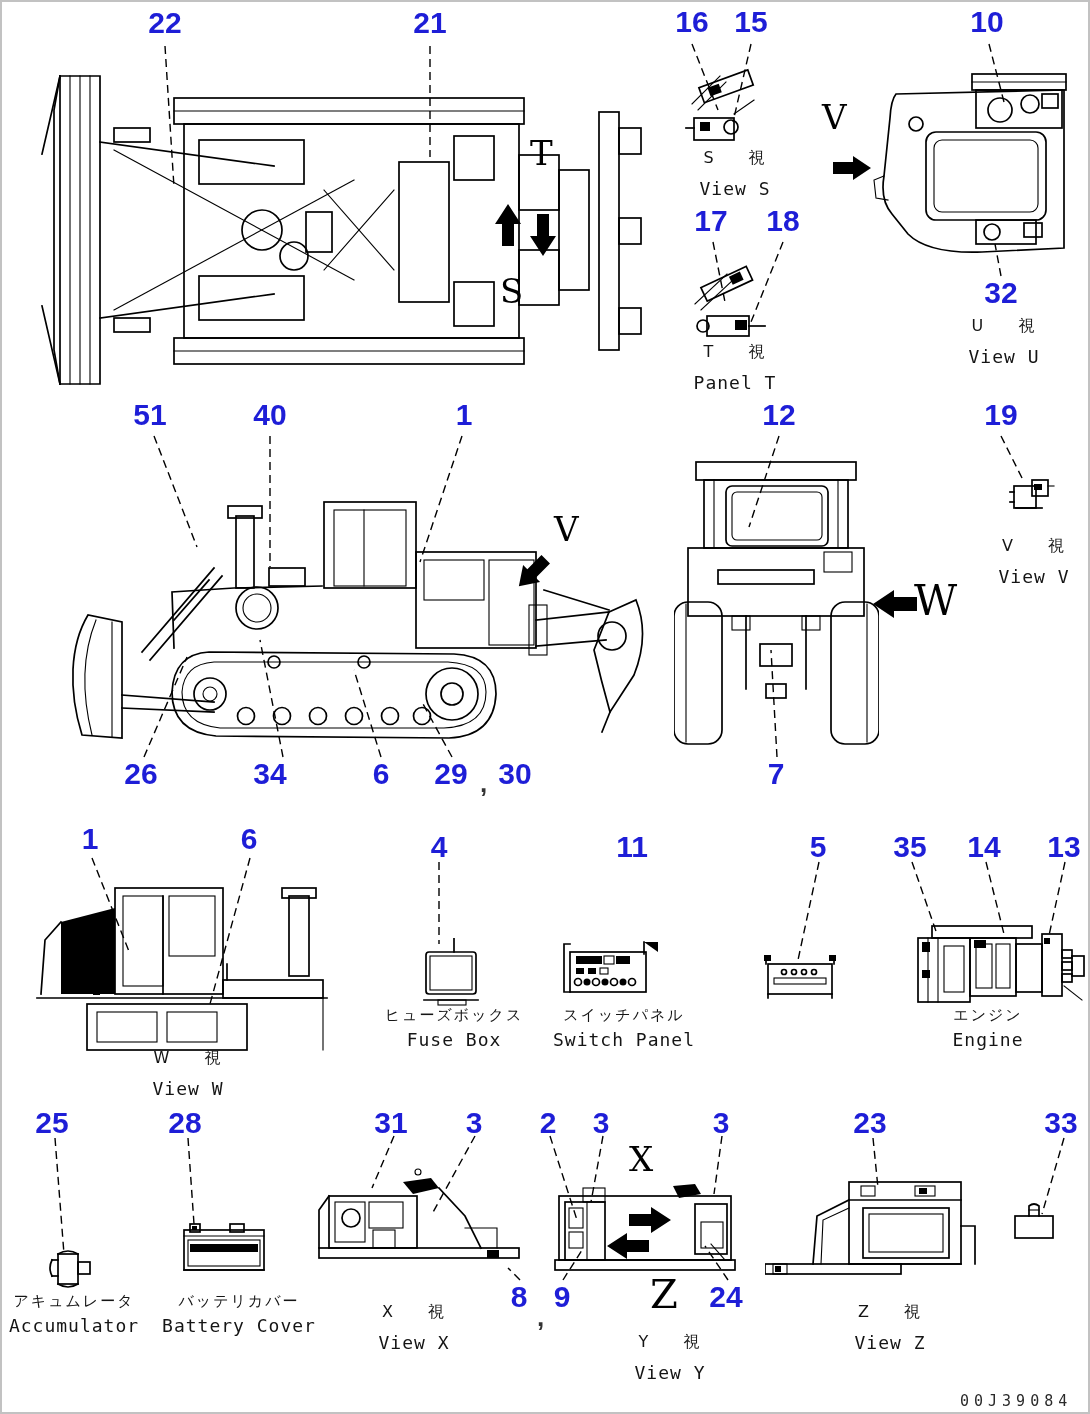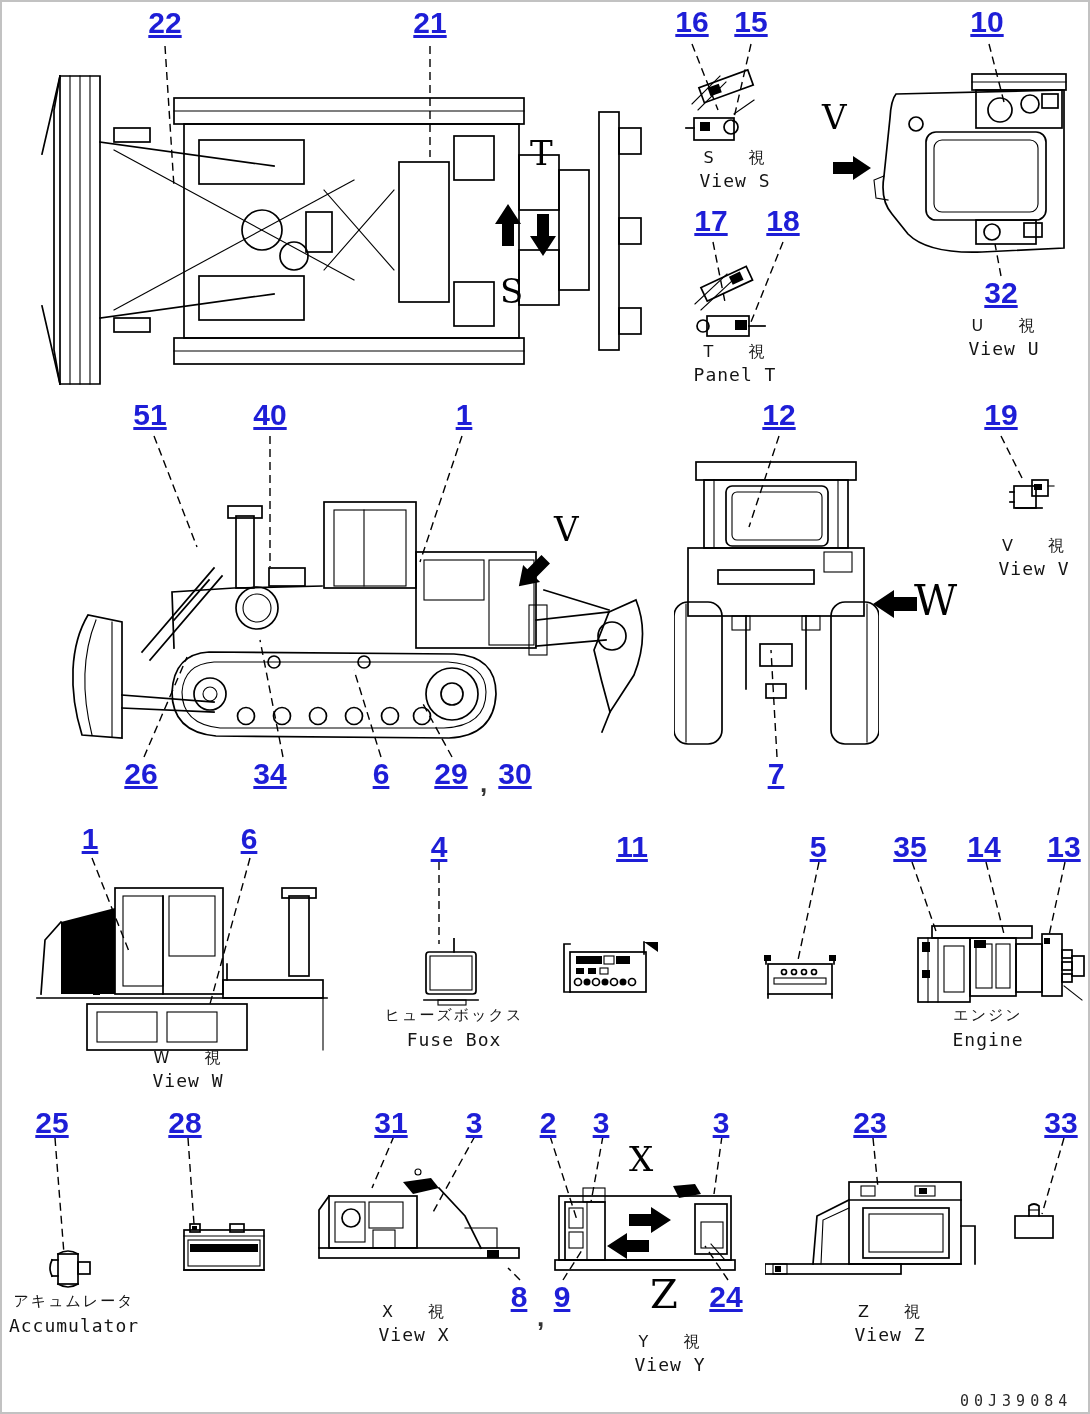--- a/index.html
+++ b/index.html
@@ -12,27 +12,27 @@
   .abs{ position:absolute; }
   svg{ display:block; }
   .draw path,.draw rect,.draw line,.draw circle,.draw polyline,.draw ellipse{
     fill:none; stroke:#000; stroke-width:1.7; stroke-linecap:square;
   }
   .draw .thin{ stroke-width:1.1; }
   .draw .fill{ fill:#000; stroke:none; }
   .co{
     position:absolute; transform:translateX(-50%);
     font:700 30px "Liberation Sans",sans-serif; color:var(--blue);
-    line-height:1; white-space:nowrap;text-decoration:underline;
+    line-height:1; white-space:nowrap;
   }
   .cm{ position:absolute; font:700 26px "Liberation Sans",sans-serif; color:#333; line-height:1; }
   .lt{ position:absolute; font:400 34px "DejaVu Serif",serif; color:#000; line-height:1; }
   .vl,.pl{ position:absolute; transform:translateX(-50%); text-align:center; color:#151515; white-space:nowrap; }
   .vl .jp{ font:400 16px "DejaVu Sans","Liberation Sans",sans-serif; letter-spacing:2px; word-spacing:26px; }
-  .vl .en{ font:400 18px "DejaVu Sans Mono",monospace; letter-spacing:1px; margin-top:1px; }
+  .vl .en{ font:400 18px "DejaVu Sans Mono",monospace; letter-spacing:1px; margin-top:9px; }
   .pl .jp{ font:400 15px "DejaVu Sans","Liberation Sans",sans-serif; letter-spacing:2px; }
   .pl .en{ font:400 18px "DejaVu Sans Mono",monospace; letter-spacing:1px; margin-top:4px; }
   .doc{
     position:absolute; font:400 15px "DejaVu Sans Mono",monospace;
     letter-spacing:5px; color:#2a2a2a;
   }
 </style>
 </head>
 <body>
 
@@ -502,24 +502,32 @@
   </div>
   <div class="vl" style="left:888px;top:1300px">
     <div class="jp">Z 視</div>
     <div class="en">View Z</div>
   </div>
 
   <div class="pl" style="left:452px;top:1004px">
     <div class="jp">ヒューズボックス</div>
     <div class="en">Fuse Box</div>
   </div>
+  <div class="pl" style="left:622px;top:1004px">
+    <div class="jp">スイッチパネル</div>
+    <div class="en">Switch Panel</div>
+  </div>
   <div class="pl" style="left:986px;top:1004px">
     <div class="jp">エンジン</div>
     <div class="en">Engine</div>
   </div>
   <div class="pl" style="left:72px;top:1290px">
     <div class="jp">アキュムレータ</div>
     <div class="en">Accumulator</div>
   </div>
+  <div class="pl" style="left:237px;top:1290px">
+    <div class="jp">バッテリカバー</div>
+    <div class="en">Battery Cover</div>
+  </div>
 
   <div class="doc" style="left:958px;top:1390px">00J39084</div>
 
 </div>
 
 </body></html>

